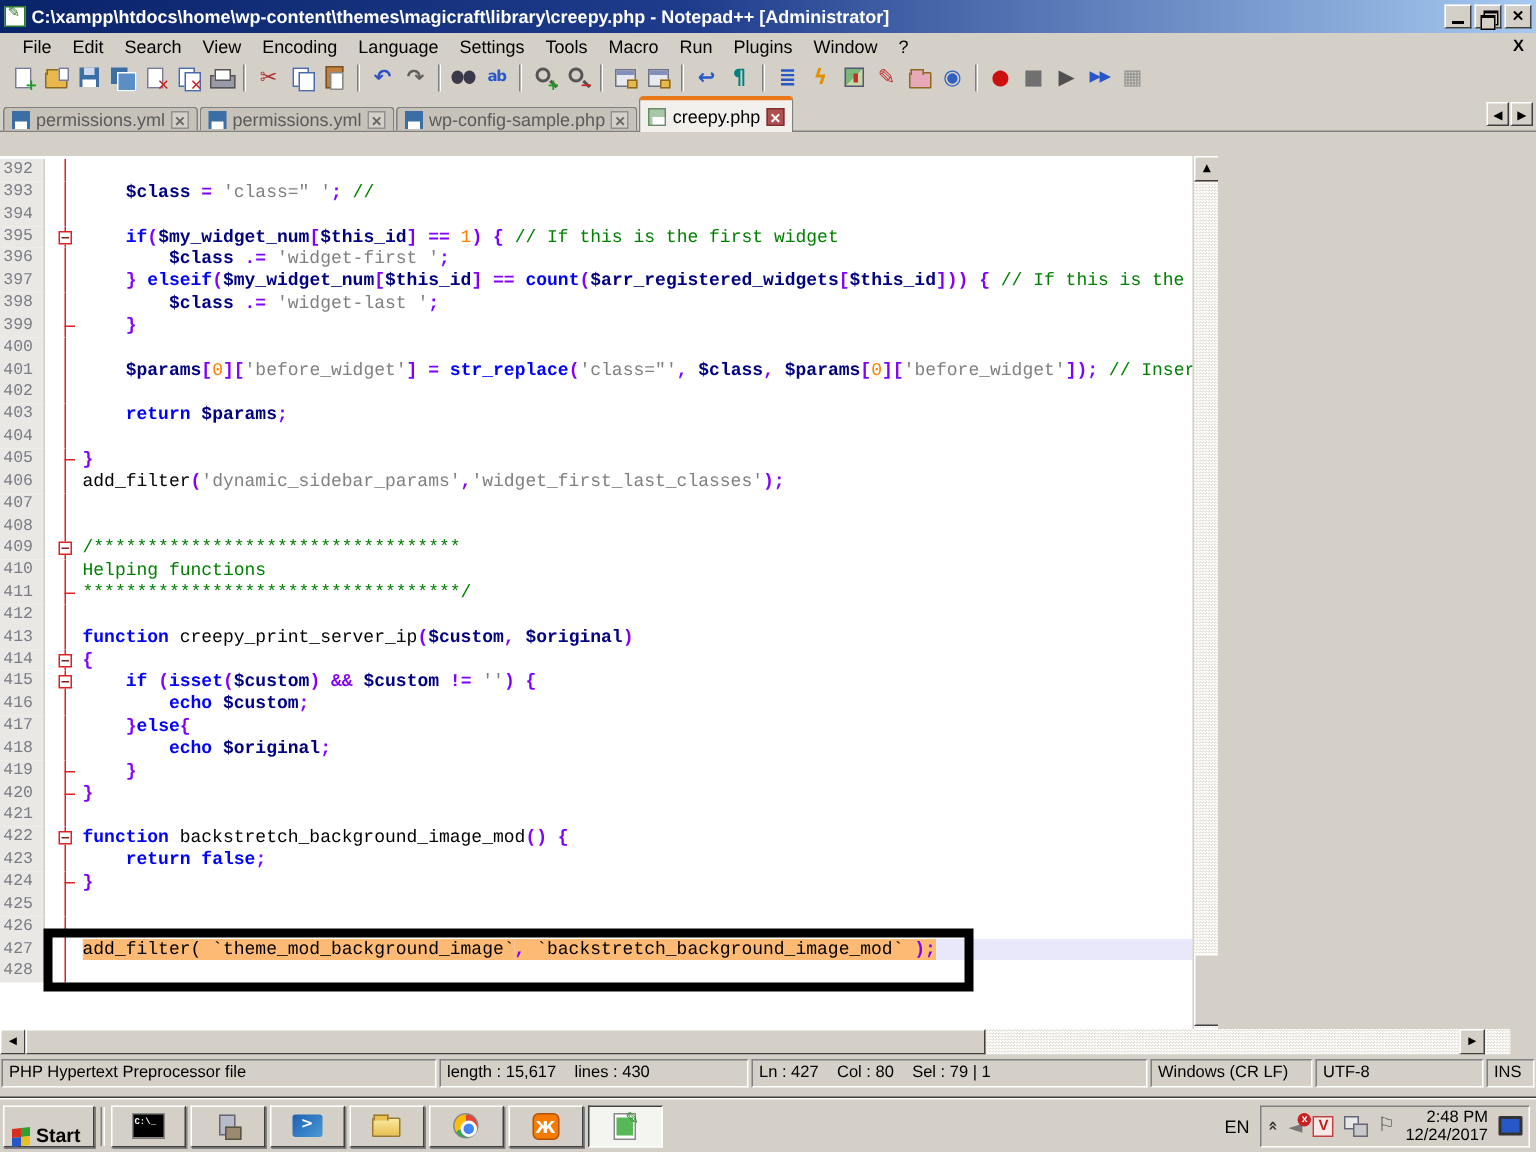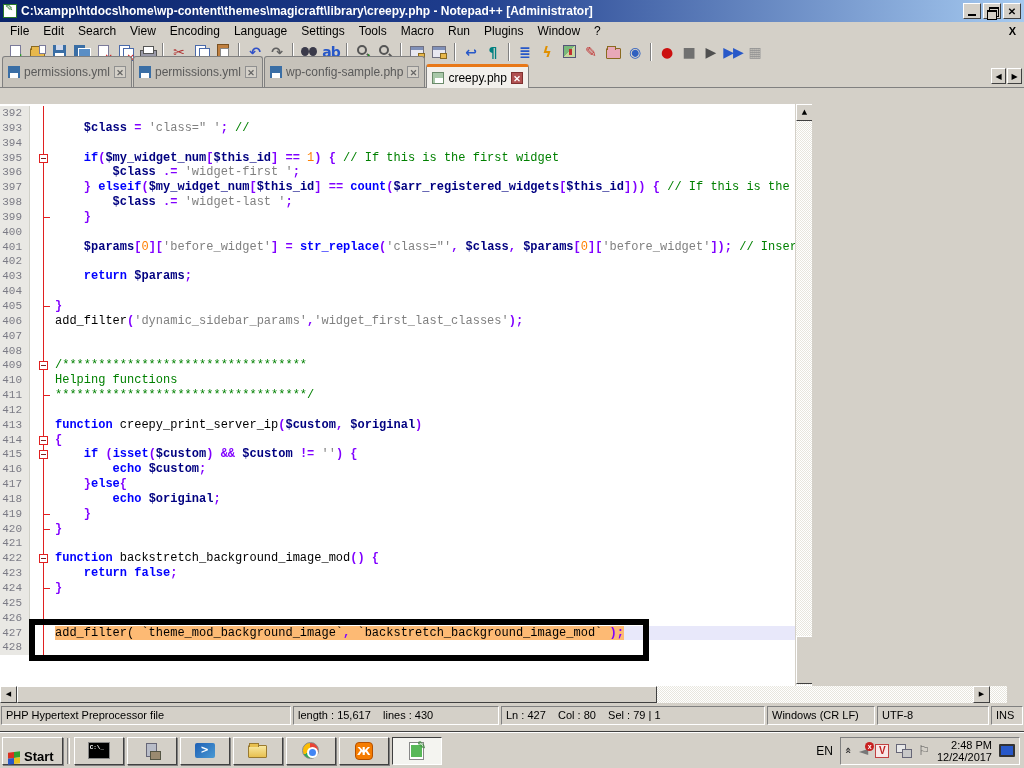--- a/index.html
+++ b/index.html
@@ -14,30 +14,30 @@
   .np-icon::after { content:"✎"; position:absolute; left:1px; top:-3px; font-size:10px; color:#2a7a2a; }
   .title-text { color:#fff; font-weight:bold; font-size:12px; white-space:nowrap; overflow:hidden; flex:1; }
   .winbtns { display:flex; gap:2px; }
   .winbtn { width:18px; height:16px; background:#D4D0C8; border:1px solid; border-color:#fff #404040 #404040 #fff;
     display:flex; align-items:center; justify-content:center; font-size:10px; font-weight:bold; color:#000; }
   .wb-min::after{content:""; width:8px; height:2px; background:#000; margin-top:8px;}
   .wb-restore{position:relative;} .wb-restore::before{content:""; position:absolute; left:5px; top:3px; width:8px; height:7px; border:1px solid #000; border-top-width:2px; background:#D4D0C8;}
   .wb-restore::after{content:""; position:absolute; left:3px; top:6px; width:8px; height:7px; border:1px solid #000; border-top-width:2px; background:#D4D0C8;}
 
   .menubar { position:absolute; left:0; top:22px; width:1024px; height:17px; background:#D4D0C8;
-    display:flex; align-items:center; font-size:12px; padding-left:3px; }
+    display:flex; align-items:center; font-size:12px; padding-left:8px; }
   .mitem { padding:1px 7px; color:#000; }
   .menubar .mdi-close { margin-left:auto; margin-right:8px; font-size:11px; font-weight:bold; }
 
   .toolbar { position:absolute; left:0; top:39px; width:1024px; height:25px; background:#D4D0C8;
     display:flex; align-items:center; padding-left:4px; }
   .tbtn { width:22px; height:20px; display:flex; align-items:center; justify-content:center; position:relative; flex:none;}
   .tsep { width:2px; height:18px; border-left:1px solid #808080; border-right:1px solid #fff; margin:0 4px; flex:none;}
   .ic-glyph { font-size:14px; line-height:14px; font-weight:bold; font-family:"DejaVu Sans",sans-serif;}
-  .ic-glyph.small { font-size:14px; letter-spacing:-1px;}
+  .ic-glyph.small { font-size:10px; letter-spacing:-1px;}
   .badge { position:absolute; right:1px; bottom:0; font-size:10px; font-weight:bold; line-height:9px; font-family:"DejaVu Sans",sans-serif;}
   .ic-page { width:11px; height:14px; background:#fff; border:1px solid #7a7a9a; position:relative;}
   .ic-pages { width:13px; height:14px; position:relative;}
   .ic-pages::before,.ic-pages::after{content:""; position:absolute; width:9px; height:11px; background:#fff; border:1px solid #4a6aaa;}
   .ic-pages::before{left:0; top:0;} .ic-pages::after{left:4px; top:3px;}
   .ic-folder { width:15px; height:11px; background:#E8B84C; border:1px solid #8a6a20; border-radius:1px; position:relative; margin-top:3px;}
   .ic-folder::before { content:""; position:absolute; left:0; top:-3px; width:7px; height:3px; background:#E8B84C; border:1px solid #8a6a20; border-bottom:none;}
   .ic-folder.pink { background:#E8A8B8;} .ic-folder.pink::before{background:#E8A8B8;}
   .ic-folder .fpage { position:absolute; right:-2px; top:-4px; width:7px; height:9px; background:#fff; border:1px solid #7a7a9a;}
   .ic-floppy { width:13px; height:13px; background:#3A6EA5; position:relative;}
@@ -57,21 +57,21 @@
   .ic-lens { width:10px; height:10px; border:2px solid #555; border-radius:50%; position:relative; margin:-3px 3px 0 0;}
   .ic-lens::after{content:""; position:absolute; left:7px; top:8px; width:6px; height:2px; background:#555; transform:rotate(45deg);}
   .ic-win { width:14px; height:12px; background:#e8e8f0; border:1px solid #707080; position:relative;}
   .ic-win::before{content:""; position:absolute; left:0; top:0; width:12px; height:3px; background:#8090b8;}
   .ic-win .lock{position:absolute; right:-2px; bottom:-2px; width:7px; height:6px; background:#E8B84C; border:1px solid #8a6a20;}
   .ic-map { width:13px; height:13px; background:linear-gradient(135deg,#7ab87a 0 50%,#c8d8a0 50% 100%); border:1px solid #557; position:relative;}
   .ic-map::after{content:""; position:absolute; left:5px; top:3px; width:3px; height:6px; background:#c03030;}
 
   .tabbar { position:absolute; left:0; top:64px; width:1024px; height:24px; background:#D4D0C8;
     border-bottom:1px solid #808080; display:flex; align-items:flex-end; padding-left:2px; }
-  .tab { height:31px; display:flex; align-items:center; gap:4px; padding:0 5px; margin-right:1px;
+  .tab { height:16px; display:flex; align-items:center; gap:4px; padding:0 5px; margin-right:1px;
     background:#C6C2BA; border:1px solid #808080; border-bottom:none; border-radius:3px 3px 0 0; font-size:12px; color:#5a5a5a; }
   .tab.active { height:24px; background:#F2F0EC; color:#000; border-top:3px solid #E87818; margin-bottom:-1px; }
   .tab .floppy { width:12px; height:12px; background:#3A6EA5; position:relative; flex:none;}
   .tab .floppy::after{content:""; position:absolute; left:2px; bottom:0; width:8px; height:5px; background:#fff;}
   .tab.active .floppy { background:#A8C8A8; border:1px solid #6a8a6a;}
   .tab .tclose { width:12px; height:12px; font-size:9px; font-weight:bold; line-height:12px; text-align:center;
     color:#666; background:#D4D0C8; border:1px solid #909090; }
   .tab.active .tclose { color:#fff; background:#B05050; border-color:#803030;}
   .tabnav { margin-left:auto; display:flex; gap:1px; margin-bottom:3px; margin-right:2px;}
   .tabnav span { width:15px; height:16px; background:#D4D0C8; border:1px solid; border-color:#fff #404040 #404040 #fff;

